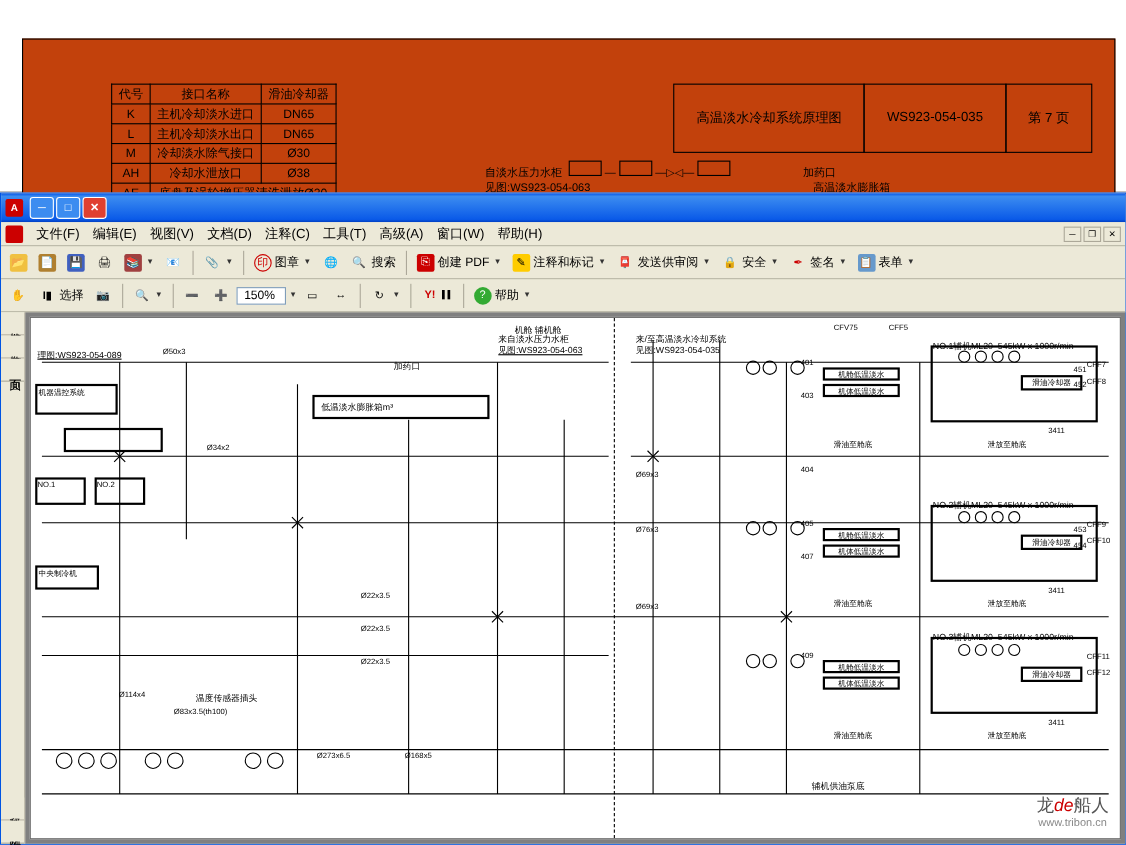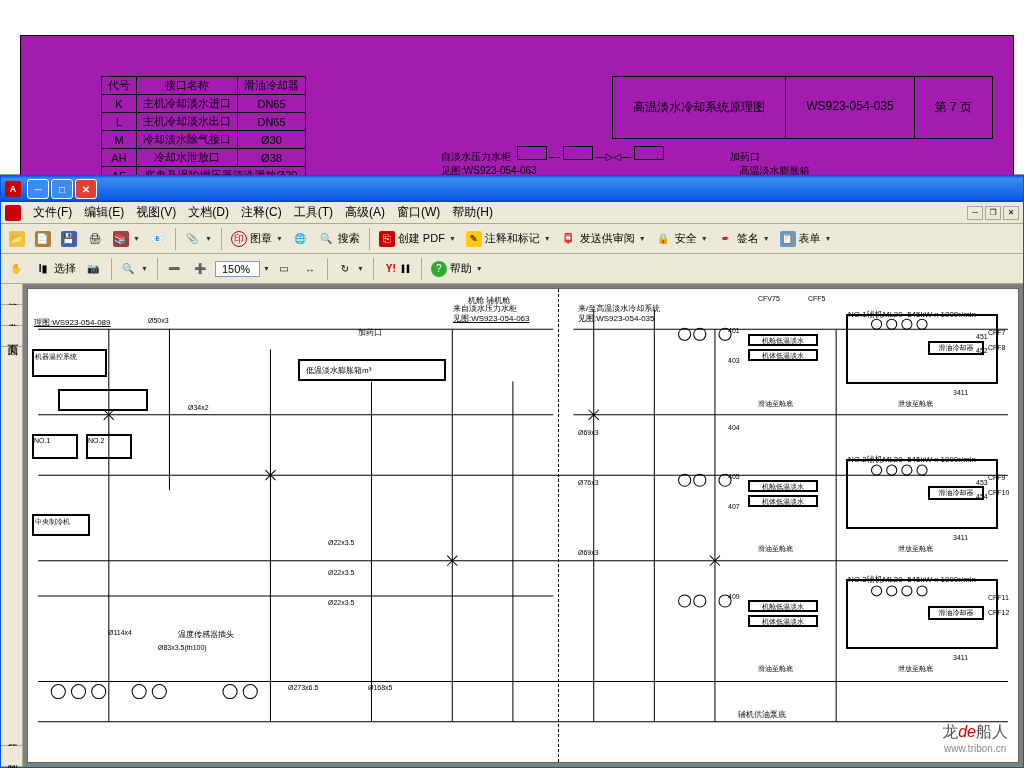--- a/index.html
+++ b/index.html
@@ -1,18 +1,18 @@
 <!DOCTYPE html>
 <html><head>
 <meta charset="utf-8">
 <style>
 * { margin: 0; padding: 0; box-sizing: border-box; }
 body { font-family: "Microsoft YaHei", SimSun, Arial, sans-serif; font-size: 11px; background: #ece9d8; width: 1024px; height: 768px; overflow: hidden; position: relative; }
 .bg-doc { position: absolute; top: 0; left: 0; width: 1024px; height: 175px; background: #fff; border-bottom: 1px solid #999; }
-.bg-doc-inner { position: absolute; top: 35px; left: 20px; right: 10px; height: 147px; border: 1px solid #000; background: #a21caf; }
+.bg-doc-inner { position: absolute; top: 35px; left: 20px; right: 10px; height: 147px; border: 1px solid #000; background: #c2410c; }
 .table-box { position: absolute; top: 40px; left: 80px; }
 .table-box table { border-collapse: collapse; font-size: 11px; }
 .table-box td { border: 1px solid #000; padding: 1px 6px; text-align: center; }
 .title-box { position: absolute; top: 40px; right: 20px; display: flex; }
 .title-box div { border: 1px solid #000; padding: 22px 20px; font-size: 12px; margin-left: -1px; }
 .schematic-top { position: absolute; top: 110px; left: 420px; font-size: 10px; }
 .schematic-top .sym { display: inline-block; width: 30px; height: 14px; border: 1px solid #000; margin: 0 3px; }
 .app-window { position: absolute; top: 175px; left: 0; width: 1024px; height: 593px; background: #ece9d8; border: 1px solid #0054e3; }
 .titlebar { height: 26px; background: linear-gradient(#0a5ae8, #3c8cf0 10%, #0a5ae8 90%, #003dc0); color: #fff; display: flex; align-items: center; padding: 0 4px; }
 .titlebar .app-icon { width: 16px; height: 16px; background: #c00; border-radius: 2px; margin-right: 6px; display: flex; align-items: center; justify-content: center; color: #fff; font-size: 9px; font-weight: bold; }
@@ -275,21 +275,21 @@
           <div class="schematic-text" style="top:14px;left:425px">来自淡水压力水柜</div>
           <div class="schematic-text" style="top:24px;left:425px;text-decoration:underline">见图:WS923-054-063</div>
 
           <div class="schematic-text" style="top:14px;left:550px">来/至高温淡水冷却系统</div>
           <div class="schematic-text" style="top:24px;left:550px;">见图:WS923-054-035</div>
 
           <div style="position:absolute;top:0;left:530px;bottom:0;border-left:1px dashed #000"></div>
 
           <div class="schematic-text" style="top:38px;left:330px">加药口</div>
 
-          <div class="comp-block" style="top:70px;left:270px;width:148px;height:22px">
+          <div class="comp-block" style="top:70px;left:256px;width:161px;height:22px">
             <div class="schematic-text" style="top:4px;left:6px">低温淡水膨胀箱m³</div>
           </div>
 
           <div class="comp-block" style="top:60px;left:4px;width:75px;height:28px;font-size:7px;padding:1px">机器温控系统</div>
           <div class="comp-block" style="top:100px;left:30px;width:90px;height:22px"></div>
           <div class="comp-block" style="top:145px;left:4px;width:46px;height:25px"><span style="font-size:7px">NO.1</span></div>
           <div class="comp-block" style="top:145px;left:58px;width:46px;height:25px"><span style="font-size:7px">NO.2</span></div>
           <div class="comp-block" style="top:225px;left:4px;width:58px;height:22px;font-size:7px;padding:1px">中央制冷机</div>
 
           <div class="comp-block" style="top:25px;left:818px;width:152px;height:70px"></div>

